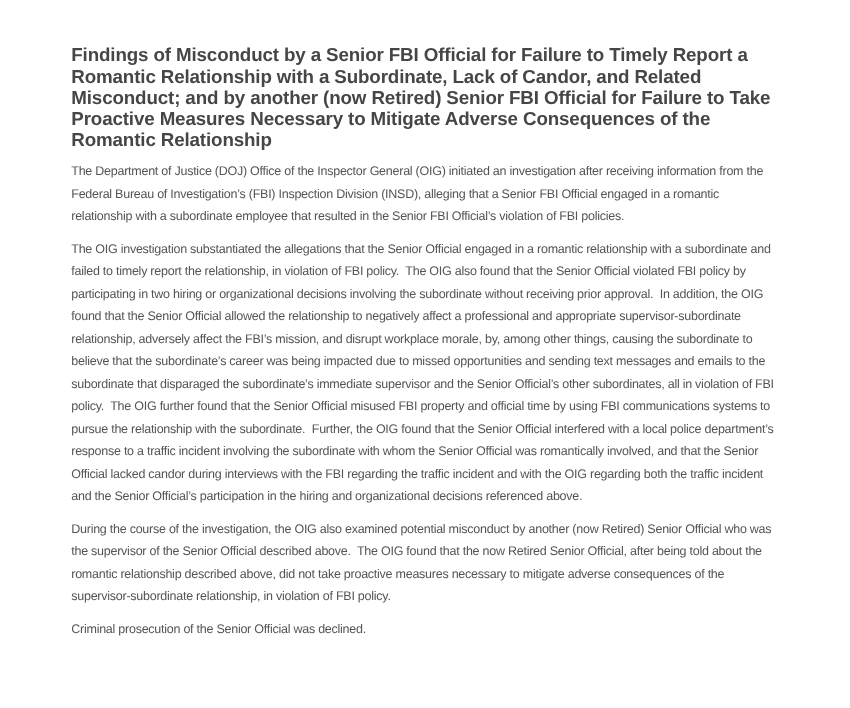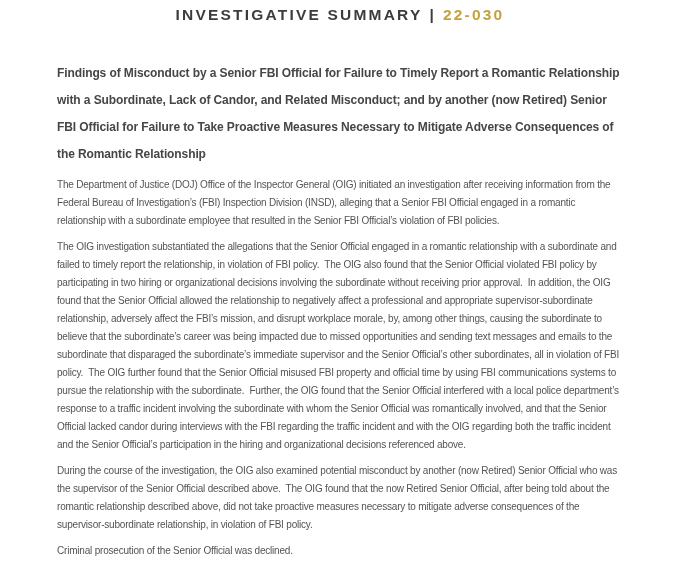--- a/index.html
+++ b/index.html
@@ -27,43 +27,40 @@
     }
     .header .case {
       color: #c1a23d;
     }
     .content {
       width: 566px;
       margin: 0 auto;
     }
     .heading {
       margin: 36px 0 0 0;
-      font-size: 12px;
+      font-size: 15px;
       font-weight: 700;
-      line-height: 27px;
+      line-height: 17px;
       letter-spacing: -0.1px;
       color: #464646;
     }
     .body-para {
       margin: 8px 0 0 0;
       font-size: 10px;
       line-height: 18px;
       letter-spacing: -0.2px;
       color: #545454;
       white-space: pre-wrap;
     }
   </style>
 </head>
 <body>
 
 <div class="page">
 
-  <div class="header">
-    <span>INVESTIGATIVE SUMMARY</span><span class="sep">|</span><span class="case">22-030</span>
-  </div>
 
   <div class="content">
     <div class="heading">Findings of Misconduct by a Senior FBI Official for Failure to Timely Report a Romantic Relationship with a Subordinate, Lack of Candor, and Related Misconduct; and by another (now Retired) Senior FBI Official for Failure to Take Proactive Measures Necessary to Mitigate Adverse Consequences of the Romantic Relationship</div>
     <p class="body-para">The Department of Justice (DOJ) Office of the Inspector General (OIG) initiated an investigation after receiving information from the Federal Bureau of Investigation’s (FBI) Inspection Division (INSD), alleging that a Senior FBI Official engaged in a romantic relationship with a subordinate employee that resulted in the Senior FBI Official’s violation of FBI policies.</p>
     <p class="body-para">The OIG investigation substantiated the allegations that the Senior Official engaged in a romantic relationship with a subordinate and failed to timely report the relationship, in violation of FBI policy.  The OIG also found that the Senior Official violated FBI policy by participating in two hiring or organizational decisions involving the subordinate without receiving prior approval.  In addition, the OIG found that the Senior Official allowed the relationship to negatively affect a professional and appropriate supervisor-subordinate relationship, adversely affect the FBI’s mission, and disrupt workplace morale, by, among other things, causing the subordinate to believe that the subordinate’s career was being impacted due to missed opportunities and sending text messages and emails to the subordinate that disparaged the subordinate’s immediate supervisor and the Senior Official’s other subordinates, all in violation of FBI policy.  The OIG further found that the Senior Official misused FBI property and official time by using FBI communications systems to pursue the relationship with the subordinate.  Further, the OIG found that the Senior Official interfered with a local police department’s response to a traffic incident involving the subordinate with whom the Senior Official was romantically involved, and that the Senior Official lacked candor during interviews with the FBI regarding the traffic incident and with the OIG regarding both the traffic incident and the Senior Official’s participation in the hiring and organizational decisions referenced above.</p>
     <p class="body-para">During the course of the investigation, the OIG also examined potential misconduct by another (now Retired) Senior Official who was the supervisor of the Senior Official described above.  The OIG found that the now Retired Senior Official, after being told about the romantic relationship described above, did not take proactive measures necessary to mitigate adverse consequences of the supervisor-subordinate relationship, in violation of FBI policy.</p>
     <p class="body-para">Criminal prosecution of the Senior Official was declined.</p>
   </div>
 
 </div>

